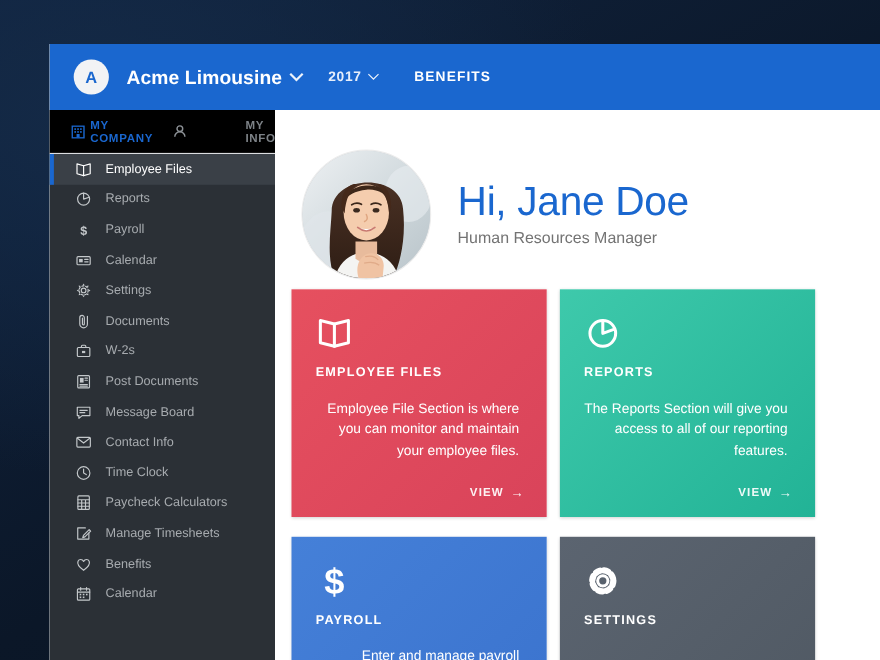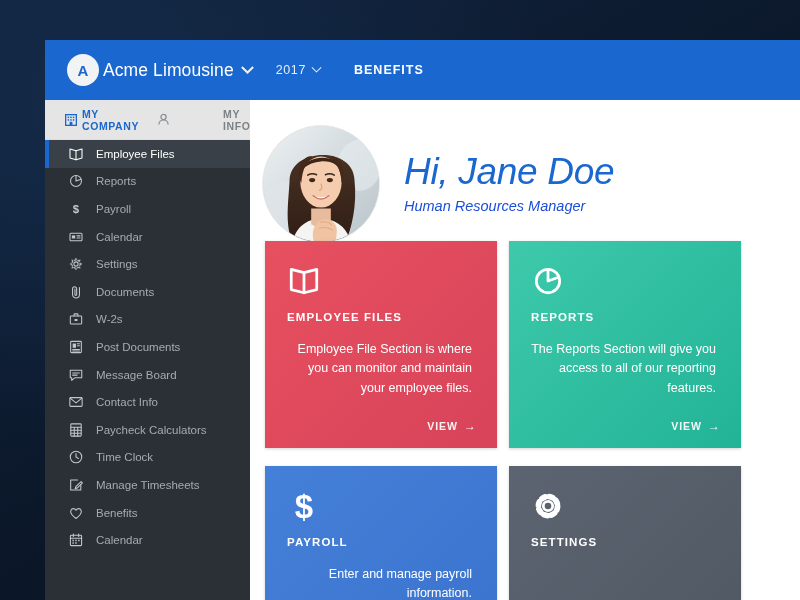--- a/index.html
+++ b/index.html
@@ -32,48 +32,48 @@
     position: relative; z-index: 5;
   }
   .brand-avatar {
     width: 32px; height: 32px; border-radius: 50%;
     background: #f2f3f5; color: #1a67cf;
     display: flex; align-items: center; justify-content: center;
     font-size: 15px; font-weight: bold;
     flex: 0 0 auto;
   }
   .brand-name {
-    color: #fff; font-size: 17.5px; font-weight: normal;
-    margin-left: 4px; letter-spacing: .1px;
+    color: #fff; font-size: 17.5px; font-weight: bold;
+    margin-left: 16px; letter-spacing: .1px;
   }
   .caret {
     display: inline-block; width: 9px; height: 9px;
     border-right: 2px solid rgba(255,255,255,.92);
     border-bottom: 2px solid rgba(255,255,255,.92);
     transform: rotate(45deg) translate(-2px,-2px);
     margin-left: 9px; flex: 0 0 auto;
   }
   .caret.sm { width: 7px; height: 7px; border-width: 1.7px; margin-left: 7px; }
   .year-sel {
     display: flex; align-items: center;
-    color: #e6eefb; font-size: 12.5px; font-weight: normal;
+    color: #e6eefb; font-size: 12.5px; font-weight: bold;
     letter-spacing: .6px; margin-left: 24px;
   }
   .benefits-link {
     color: #ffffff; font-size: 12.5px; font-weight: bold;
     letter-spacing: 1px; margin-left: 34px;
   }
 
   
   .body-row { display: flex; height: 500px; }
 
   
   .sidebar { width: 205px; flex: 0 0 205px; background: #2b3036; }
   .tabs {
-    height: 40px; background: #e5e5e5;
+    height: 40px; background: #000000;
     display: flex; align-items: center; padding-left: 20px;
     border-bottom: 1px solid #dcdee1;
   }
   .tab { display: flex; align-items: center; font-size: 10.5px;
          font-weight: bold; letter-spacing: .6px; }
   .tab.active { color: #1a67cf; }
   .tab.idle { color: #7d8287; margin-left: 16px; gap: 48px; }
   .tab .t-ico { width: 14px; height: 14px; margin-right: 5px;
                 display: flex; align-items: center; justify-content: center; }
 
@@ -90,30 +90,30 @@
   }
   .nav-item.active { background: #3a4047; color: #ffffff; }
   .nav-item.active .n-ico { color: #ffffff; }
   .nav-item.active::before {
     content: ""; position: absolute; left: 0; top: 0;
     width: 4px; height: 100%; background: #1a67cf;
   }
 
   
   .main { flex: 1 1 auto; background: #fff; overflow: hidden; }
-  .greeting { display: flex; align-items: center; padding: 27px 0 0 12px; height: 140px; font-style: italic; }
+  .greeting { display: flex; align-items: center; padding: 27px 0 0 24px; height: 162px; }
   .avatar {
     width: 118px; height: 118px; border-radius: 50%;
     flex: 0 0 118px; overflow: hidden; border: 1px solid #ececec;
     background: #cdd3d8; position: relative;
   }
   .avatar svg { display: block; width: 100%; height: 100%; }
   .greet-text { margin-left: 24px; }
   .greet-hi { font-size: 37px; color: #1a67cf; font-weight: normal; line-height: 1.05; letter-spacing: -.3px; }
-  .greet-role { font-size: 14.5px; color: #1d4ed8; margin-top: 6px; }
+  .greet-role { font-size: 14.5px; color: #737373; margin-top: 6px; }
 
   
   .cards {
     display: flex; flex-wrap: wrap;
     padding: 0 0 0 15px; margin-top: 1px;
   }
   .card {
     width: 232px; height: 207px; margin-right: 12px; margin-bottom: 18px;
     position: relative; padding: 22px 20px 16px 22px;
     color: #fff; flex: 0 0 232px;
@@ -285,34 +285,34 @@
               <svg width="16" height="16" viewBox="0 0 24 24" stroke-linecap="round">
                 <rect x="2.8" y="5.4" width="18.4" height="13.2" rx="1.3" stroke="#c3c7ca" fill="none" stroke-width="1.6"></rect>
                 <path d="M3.6 6.6 L12 13.2 L20.4 6.6" stroke="#c3c7ca" fill="none" stroke-width="1.6"></path>
               </svg>
             </span>
             <span>Contact Info</span>
           </div>
           <div class="nav-item">
             <span class="n-ico">
               <svg width="16" height="16" viewBox="0 0 24 24" stroke-linecap="round">
+                <circle cx="12" cy="12" r="8.6" stroke="#c3c7ca" fill="none" stroke-width="1.6"></circle>
+                <path d="M12 6.8 V12 l3.6 2.2" stroke="#c3c7ca" fill="none" stroke-width="1.6" stroke-linecap="round"></path>
+              </svg>
+            </span>
+            <span>Time Clock</span>
+          </div>
+          <div class="nav-item">
+            <span class="n-ico">
+              <svg width="16" height="16" viewBox="0 0 24 24" stroke-linecap="round">
                 <rect x="4.2" y="2.8" width="15.6" height="18.4" rx="1.3" stroke="#c3c7ca" fill="none" stroke-width="1.6"></rect>
                 <path d="M4.2 8 h15.6 M4.2 12.4 h15.6 M4.2 16.8 h15.6 M9.4 8 v13.2 M14.6 8 v13.2" stroke="#c3c7ca" fill="none" stroke-width="1.6"></path>
               </svg>
             </span>
             <span>Paycheck Calculators</span>
-          </div>
-          <div class="nav-item">
-            <span class="n-ico">
-              <svg width="16" height="16" viewBox="0 0 24 24" stroke-linecap="round">
-                <circle cx="12" cy="12" r="8.6" stroke="#c3c7ca" fill="none" stroke-width="1.6"></circle>
-                <path d="M12 6.8 V12 l3.6 2.2" stroke="#c3c7ca" fill="none" stroke-width="1.6" stroke-linecap="round"></path>
-              </svg>
-            </span>
-            <span>Time Clock</span>
           </div>
           <div class="nav-item">
             <span class="n-ico">
               <svg width="16" height="16" viewBox="0 0 24 24" stroke-linecap="round">
                 <path d="M4 4.4 h10.4 M4 4.4 v15.2 h15.2 v-8" stroke="#c3c7ca" fill="none" stroke-width="1.6" stroke-linejoin="round"></path>
                 <path d="M11.8 14.6 L19.6 6.8 L21.6 8.8 L13.8 16.6 L10.8 17.6 Z" stroke="#c3c7ca" fill="none" stroke-width="1.6" stroke-linejoin="round"></path>
               </svg>
             </span>
             <span>Manage Timesheets</span>
           </div>

